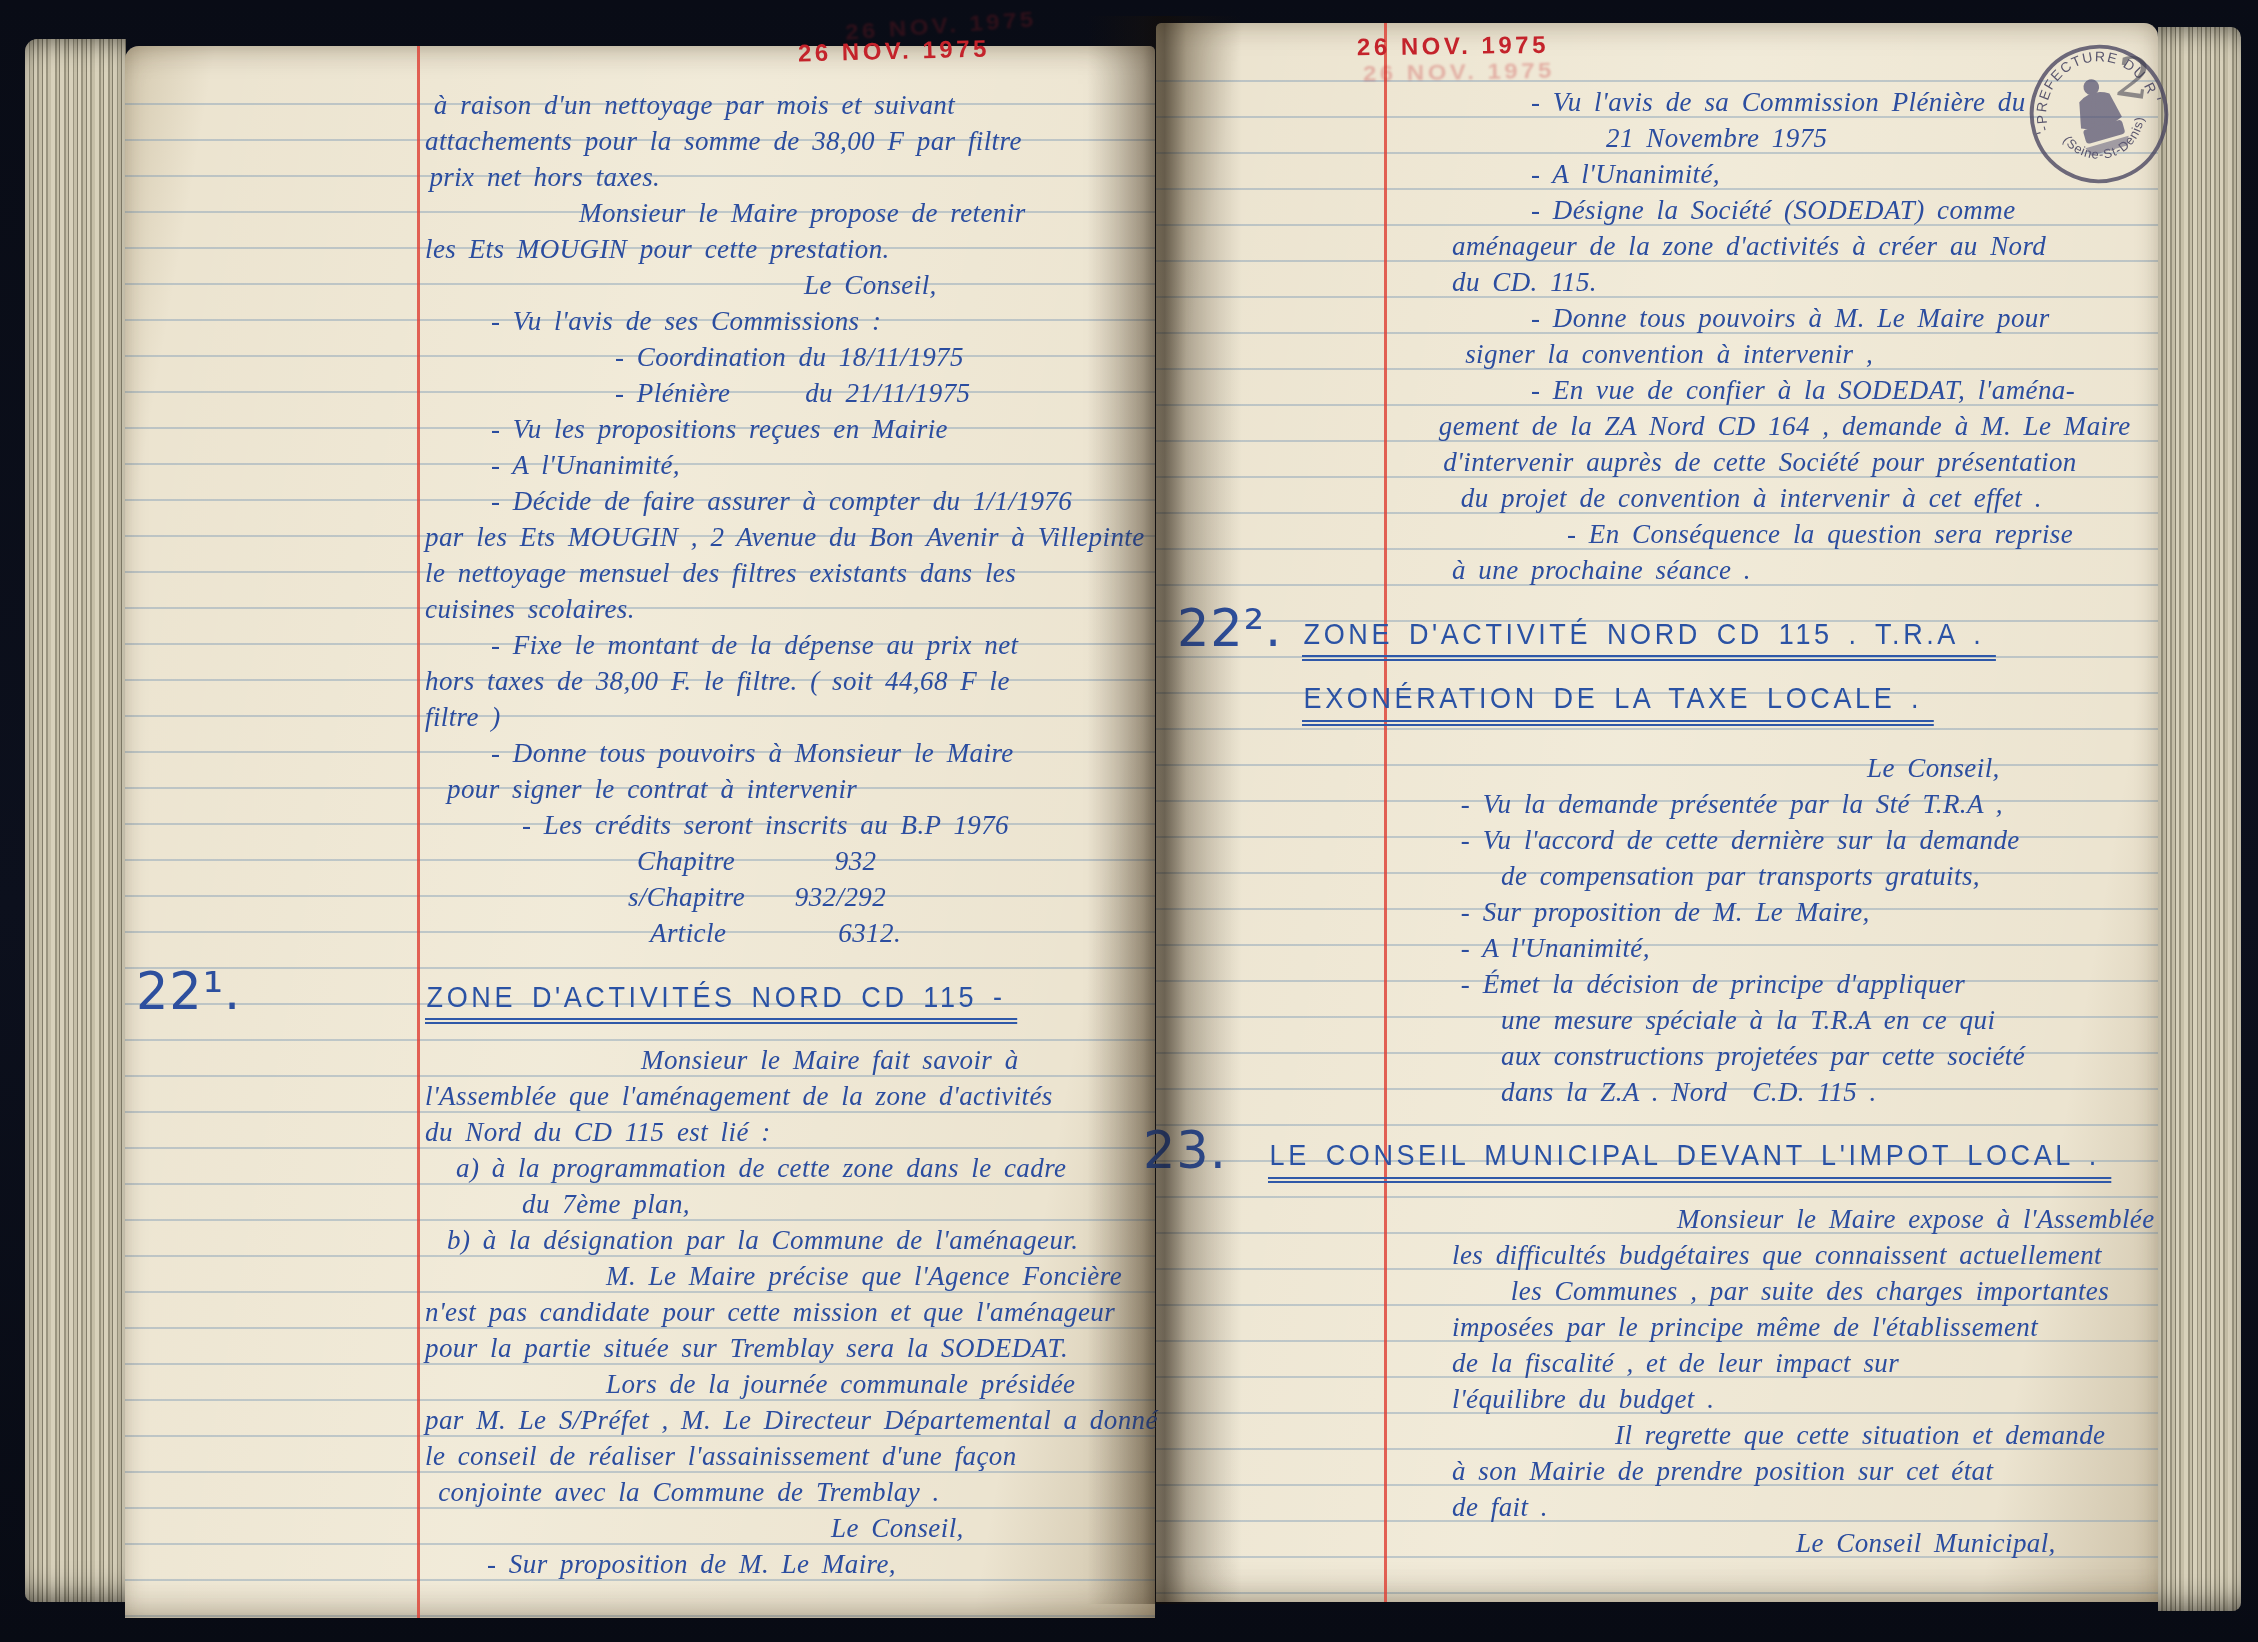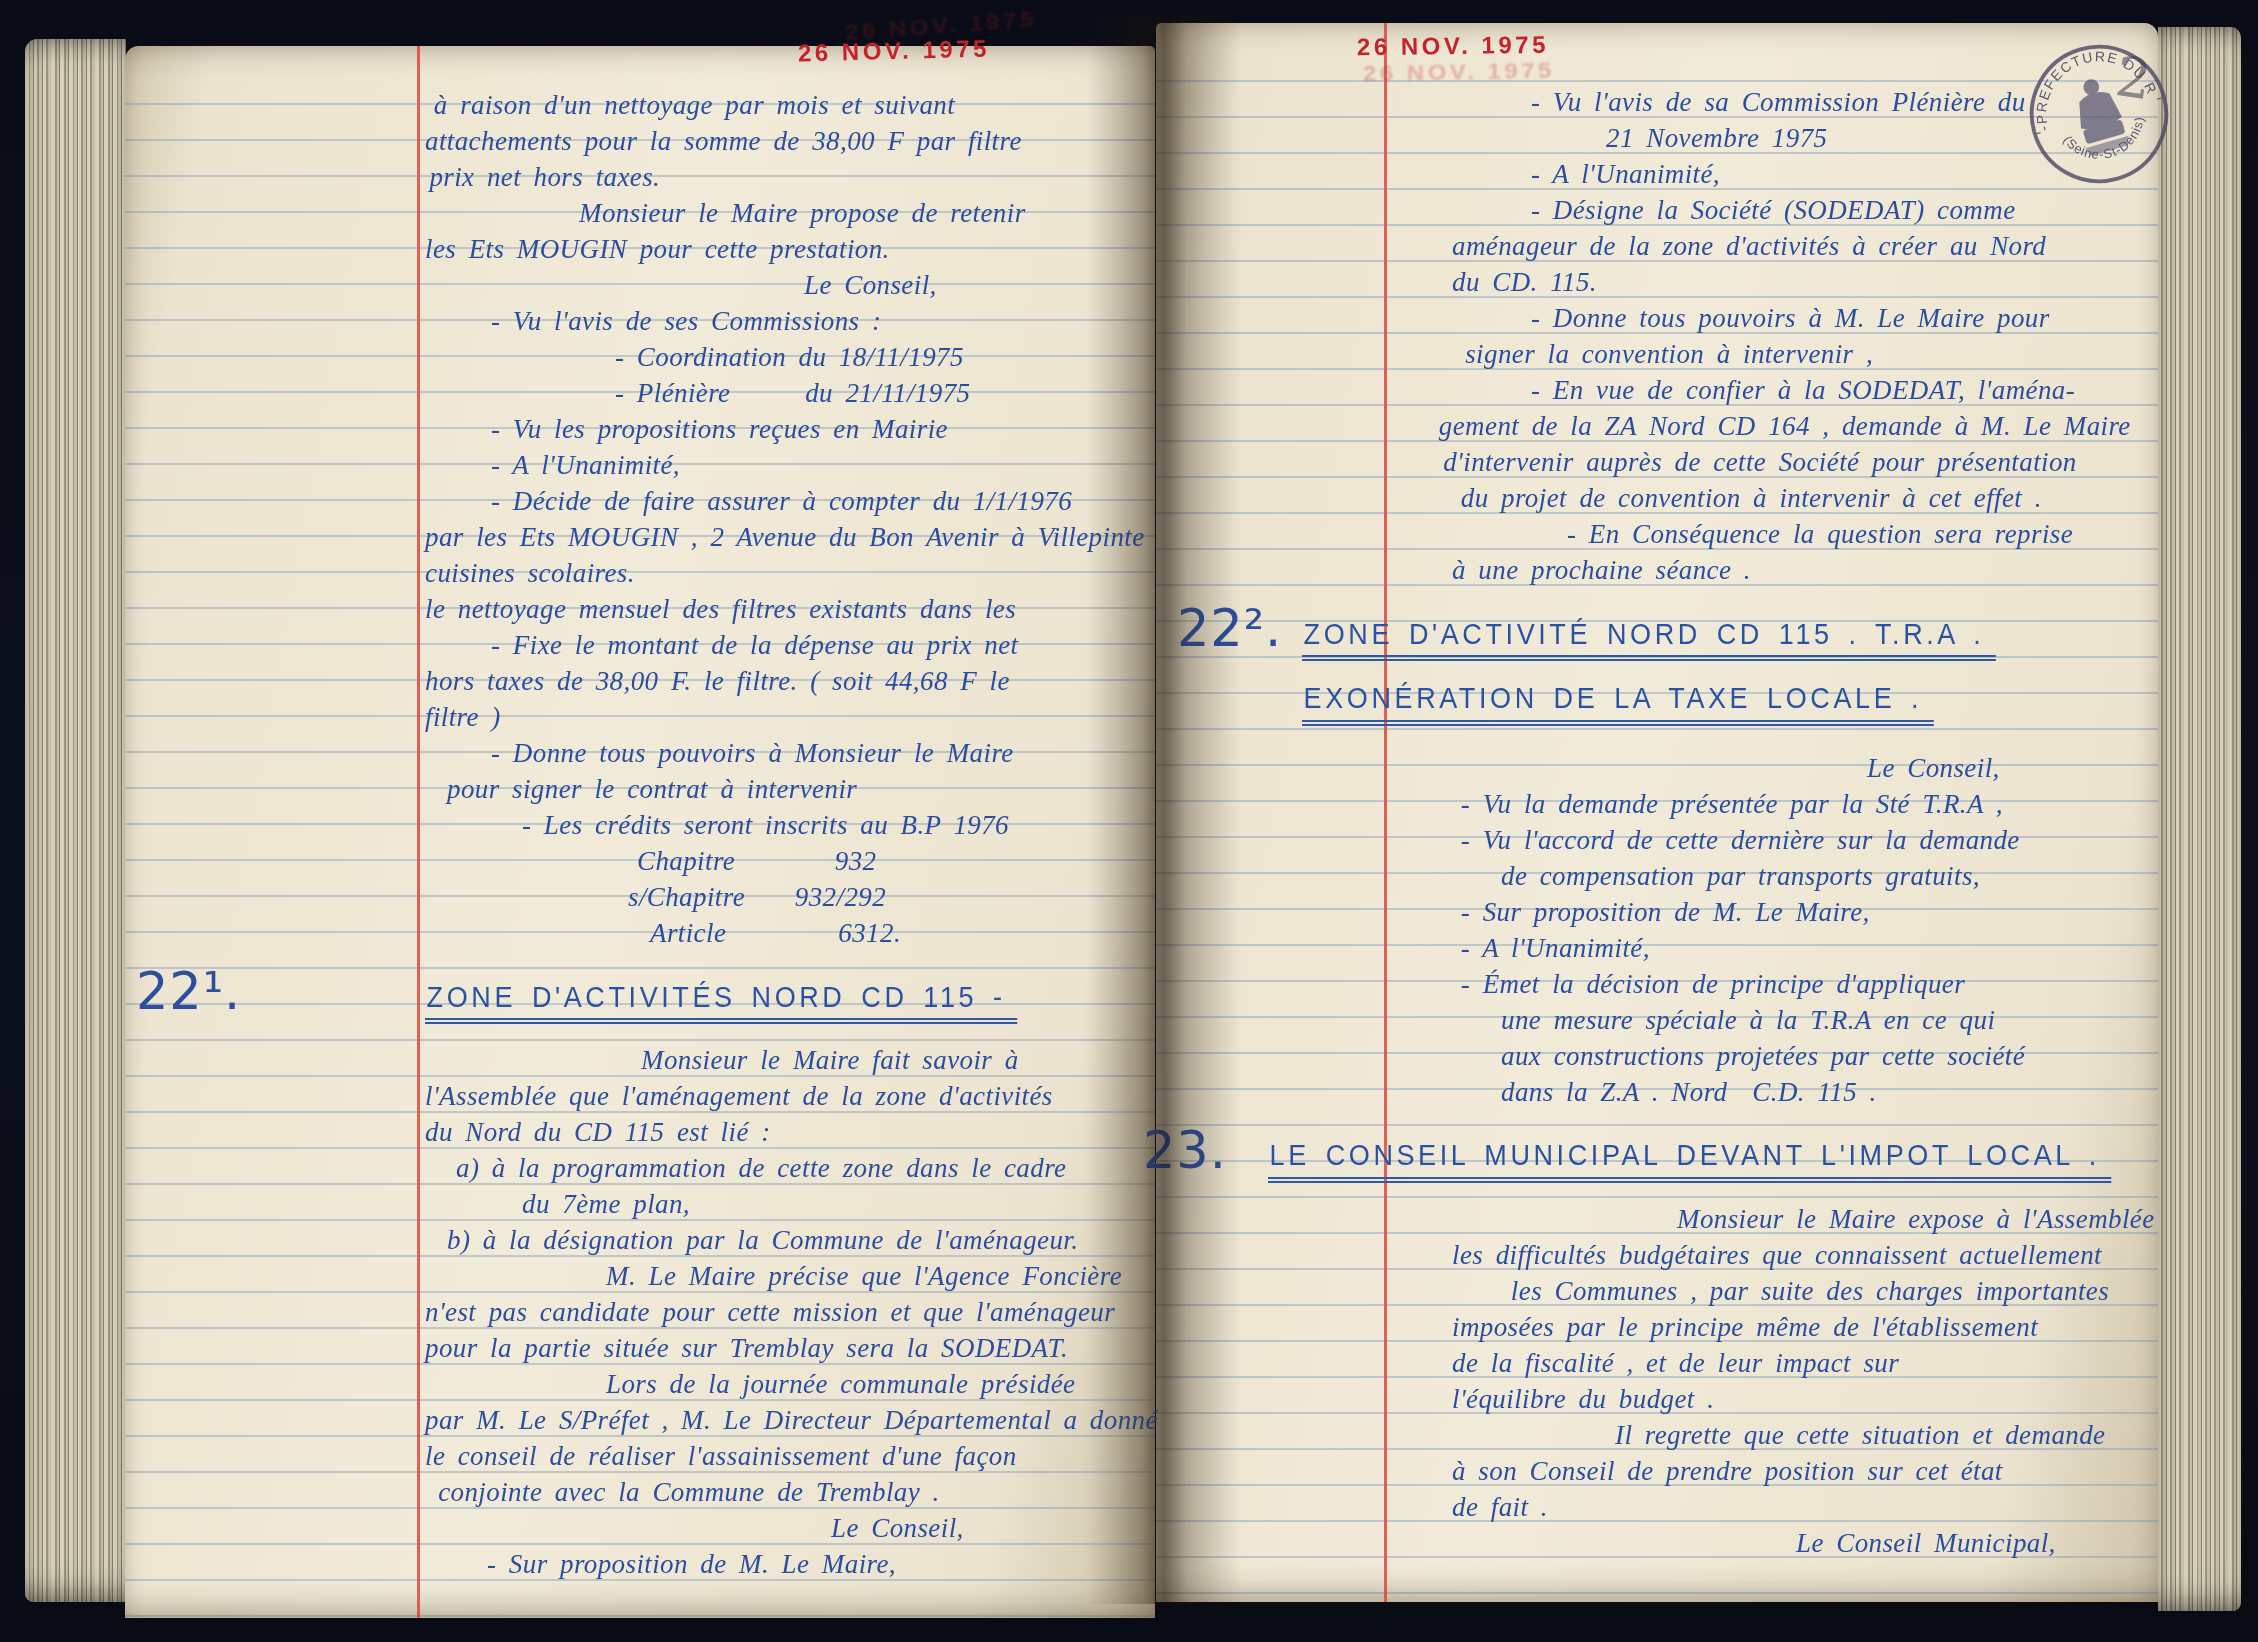--- a/index.html
+++ b/index.html
@@ -89,23 +89,23 @@
         <div class="line" style="margin-left: 190px;"><span class="line-text">- Plénière      du 21/11/1975</span></div>
 
         <div class="line" style="margin-left: 66px;"><span class="line-text">- Vu les propositions reçues en Mairie</span></div>
 
         <div class="line" style="margin-left: 66px;"><span class="line-text">- A l'Unanimité,</span></div>
 
         <div class="line" style="margin-left: 66px;"><span class="line-text">- Décide de faire assurer à compter du 1/1/1976</span></div>
 
         <div class="line" style="margin-left: 0px;"><span class="line-text">par les Ets MOUGIN , 2 Avenue du Bon Avenir à Villepinte</span></div>
 
+        <div class="line" style="margin-left: 0px;"><span class="line-text">le nettoyage mensuel des filtres existants dans les</span></div>
+
         <div class="line" style="margin-left: 0px;"><span class="line-text">cuisines scolaires.</span></div>
-
-        <div class="line" style="margin-left: 0px;"><span class="line-text">le nettoyage mensuel des filtres existants dans les</span></div>
 
         <div class="line" style="margin-left: 66px;"><span class="line-text">- Fixe le montant de la dépense au prix net</span></div>
 
         <div class="line" style="margin-left: 0px;"><span class="line-text">hors taxes de 38,00 F. le filtre. ( soit 44,68 F le</span></div>
 
         <div class="line" style="margin-left: 0px;"><span class="line-text">filtre )</span></div>
 
         <div class="line" style="margin-left: 66px;"><span class="line-text">- Donne tous pouvoirs à Monsieur le Maire</span></div>
 
         <div class="line" style="margin-left: 22px;"><span class="line-text">pour signer le contrat à intervenir</span></div>
@@ -217,21 +217,21 @@
         <div class="line" style="margin-left: 0px; text-align: center;"><span class="line-text">les Communes , par suite des charges importantes</span></div>
 
         <div class="line" style="margin-left: 0px;"><span class="line-text">imposées par le principe même de l'établissement</span></div>
 
         <div class="line" style="margin-left: 0px;"><span class="line-text">de la fiscalité , et de leur impact sur</span></div>
 
         <div class="line" style="margin-left: 0px;"><span class="line-text">l'équilibre du budget .</span></div>
 
         <div class="line" style="margin-left: 163px;"><span class="line-text">Il regrette que cette situation et demande</span></div>
 
-        <div class="line" style="margin-left: 0px;"><span class="line-text">à son Conseil de prendre position sur cet état</span></div>
+        <div class="line" style="margin-left: 0px;"><span class="line-text">à son Mairie de prendre position sur cet état</span></div>
 
         <div class="line" style="margin-left: 0px;"><span class="line-text">de fait .</span></div>
 
         <div class="line" style="margin-left: 344px;"><span class="line-text">Le Conseil Municipal,</span></div>
       </div>
   </div>
 
   <div class="gutter"></div>
 
   <div class="date-stamp stamp-date-left-ghost">26 NOV. 1975</div>

